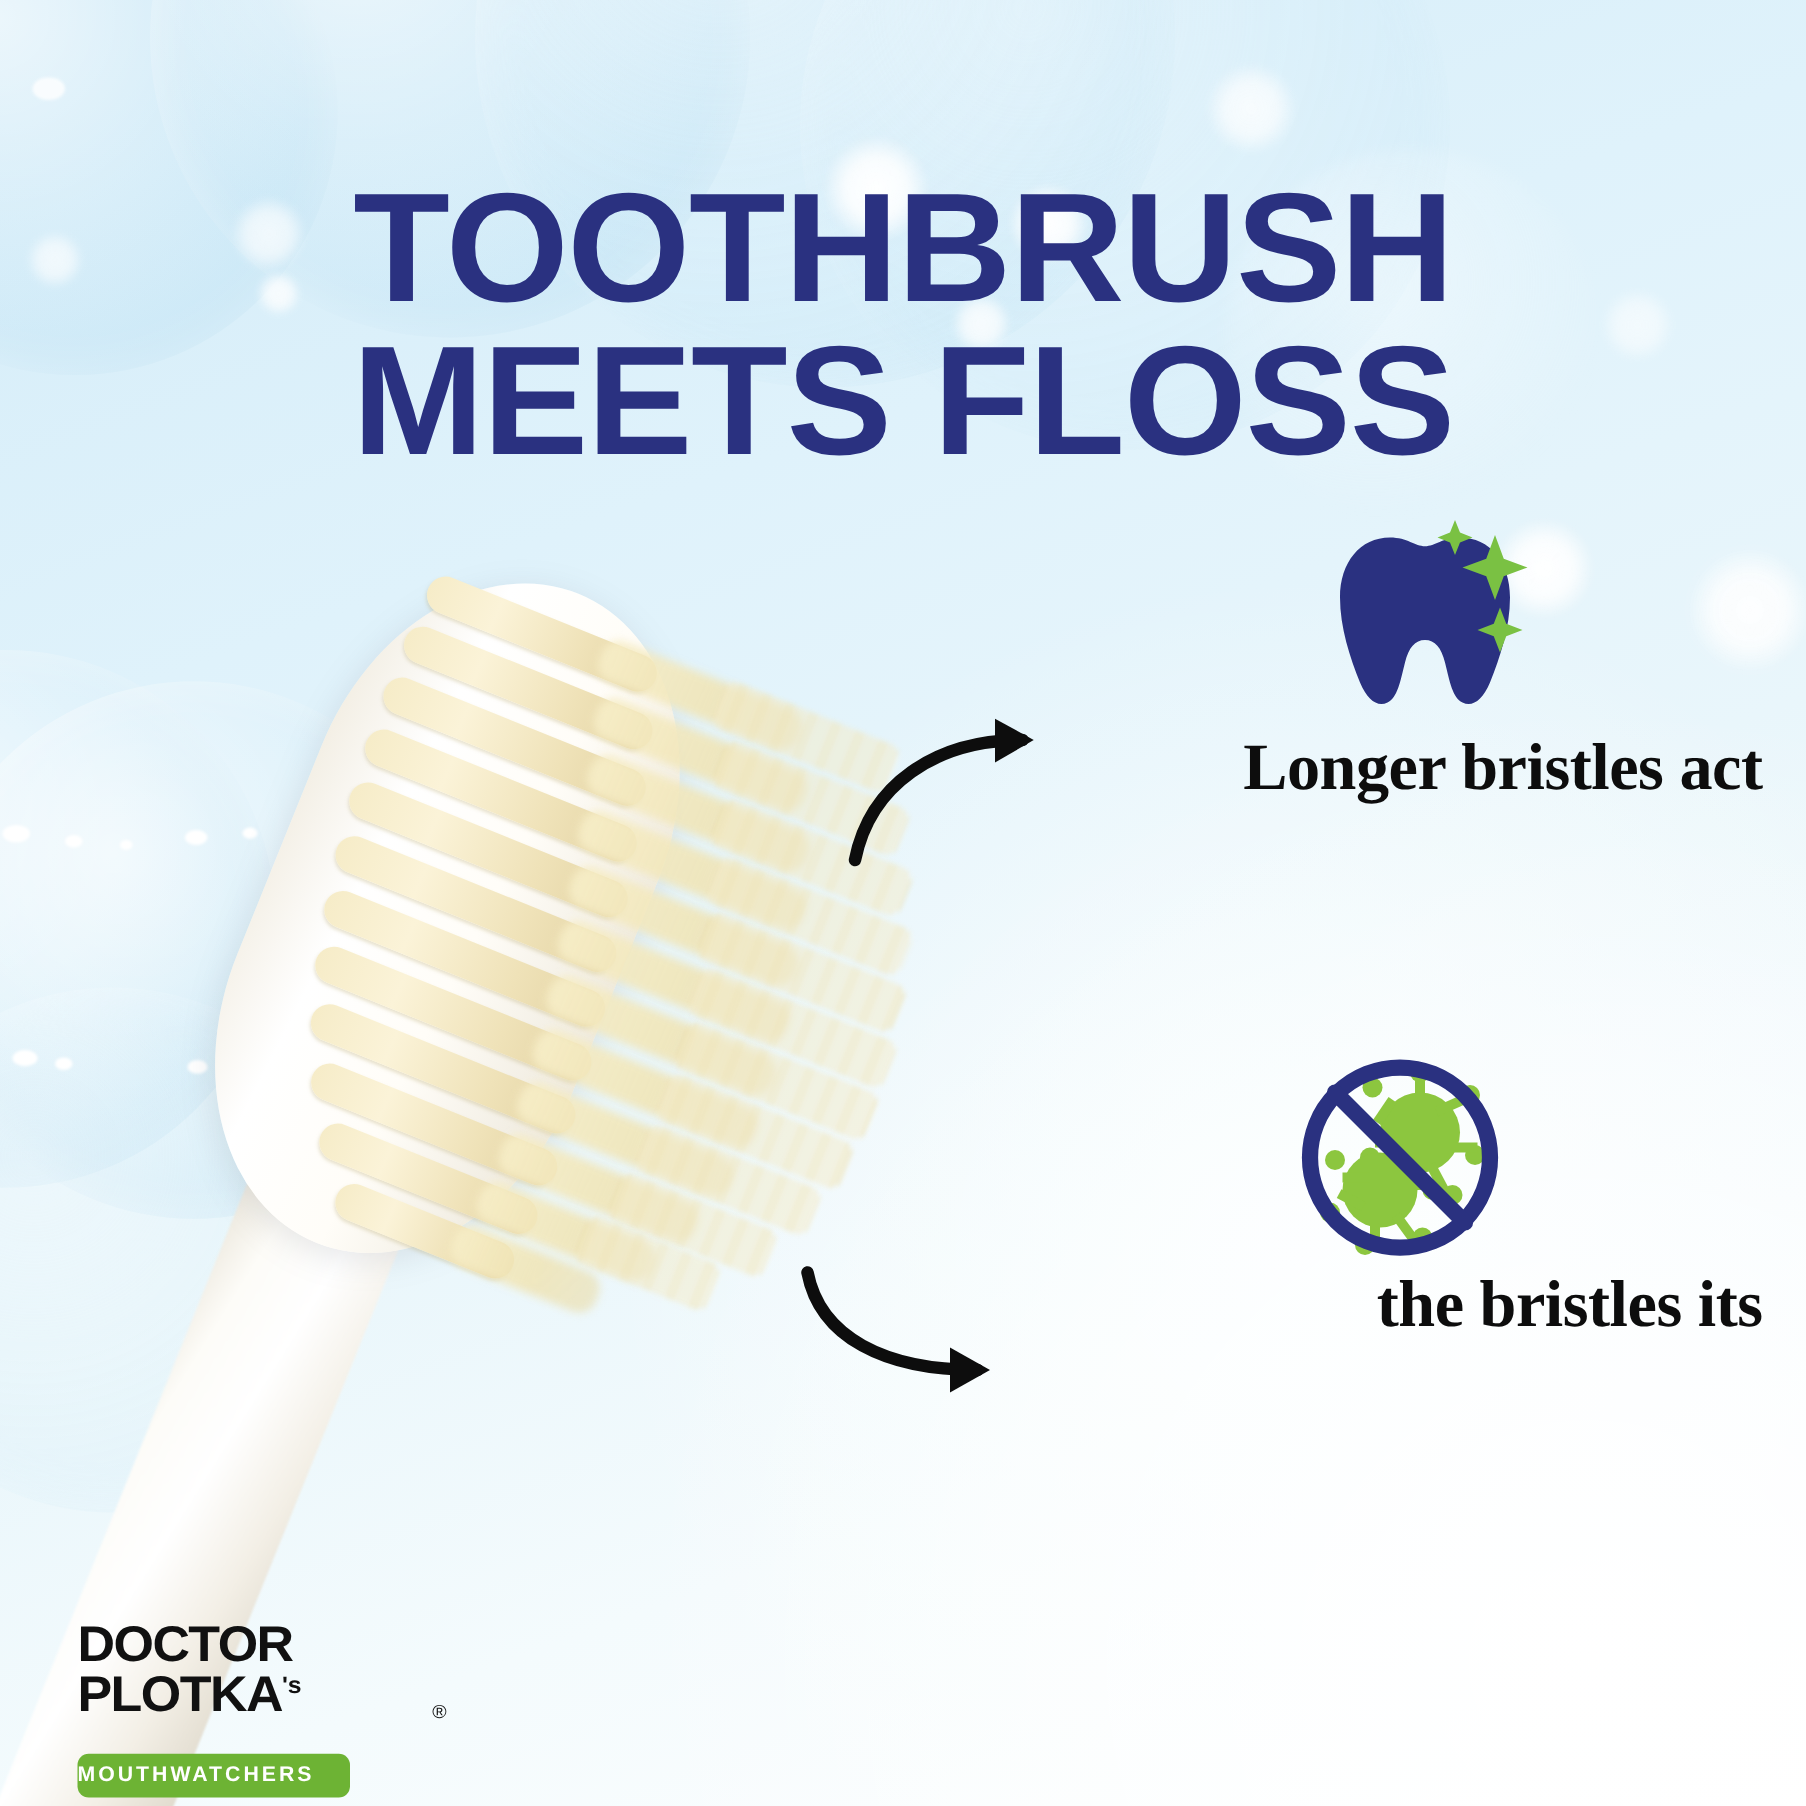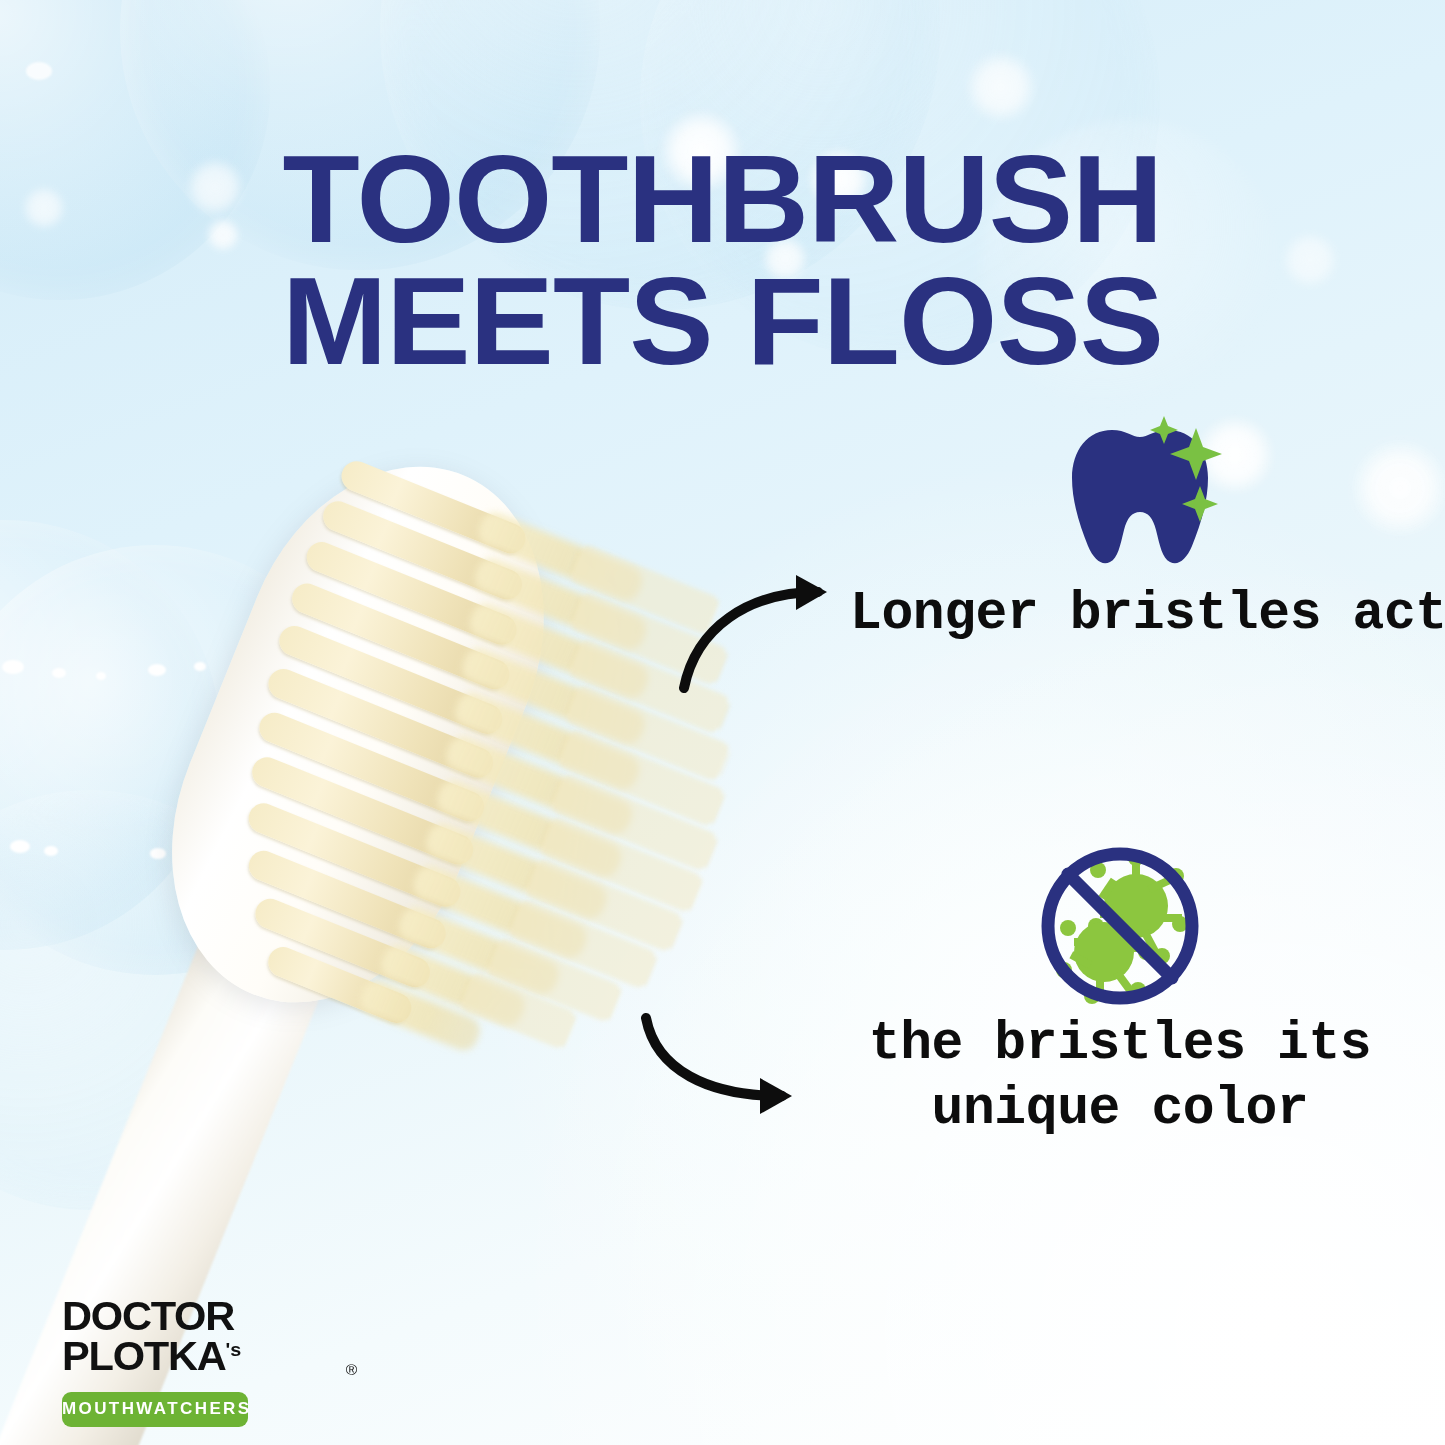--- a/index.html
+++ b/index.html
@@ -78,46 +78,46 @@
       rgba(235,221,170,.85) 0px, rgba(235,221,170,.85) 2px,
       rgba(255,252,238,.35) 2px, rgba(255,252,238,.35) 5px);
     filter:blur(2.2px);
     border-radius:10px;
   }
 
   
   .feature{position:absolute;}
   .ftext{
     color:#0d0d0d;
-    font-family:Liberation Mono, monospace;
+    font-family:Liberation Serif, serif;
     font-weight:bold;
     font-size:53px;line-height:1.22;
-    text-align:center;
+    text-align:right;
     letter-spacing:-0.4px;
   }
   .ftext .ln{display:block;white-space:nowrap;}
 
   .arrow{position:absolute;}
 
   
   #logo{position:absolute;left:62px;top:1297px;width:270px;}
   #logo .lw{
     display:block;color:#111;font-weight:bold;
     font-family:"Liberation Sans", sans-serif;
     font-size:40px;line-height:0.99;letter-spacing:-1.2px;
     transform:scaleX(1.04);transform-origin:left center;
   }
   #logo .lw2{position:relative;display:block;}
   #logo .sup{font-size:19px;vertical-align:super;letter-spacing:0;}
   #logo .reg{
     position:absolute;right:-14px;bottom:-2px;font-size:15px;font-weight:normal;letter-spacing:0;
   }
   #logo .badge{
-    margin-top:16px;background:#6db334;border-radius:9px;
-    padding:7px 0 8px 0;width:186px;
+    margin-top:27px;background:#6db334;border-radius:9px;
+    padding:7px 0 8px 0;width:218px;
   }
   #logo .badge span{
     color:#fff;font-weight:bold;font-size:17px;letter-spacing:2.4px;
     font-family:"Liberation Sans", sans-serif;
   }
 </style>
 </head>
 <body>
 
 <div id="stage">
@@ -267,21 +267,20 @@
       <line x1="48" y1="34" x2="152" y2="138" stroke="#2a3180" stroke-width="13" stroke-linecap="round"></line>
     </svg>
 
     <svg class="arrow" width="200" height="110" viewBox="0 0 200 110" style="left:10px;top:168px;">
       <path d="M16 10 C26 62 78 88 152 88" fill="none" stroke="#0d0d0d" stroke-width="10" stroke-linecap="round"></path>
       <path d="M130 70 L162 88 L130 106 Z" fill="#0d0d0d"></path>
     </svg>
 
     <div class="ftext" style="position:absolute;left:210px;top:172px;width:580px;">
       <span class="ln">the bristles its</span>
-      <span class="ln">unique color</span>
     </div>
   </div>
 
   <div id="logo">
     <span class="lw">DOCTOR</span>
     <span class="lw lw2">
       <span>PLOTKA</span><span class="sup">'s</span><span class="reg">®</span>
     </span>
     <div class="badge">
       <span>MOUTHWATCHERS</span>

